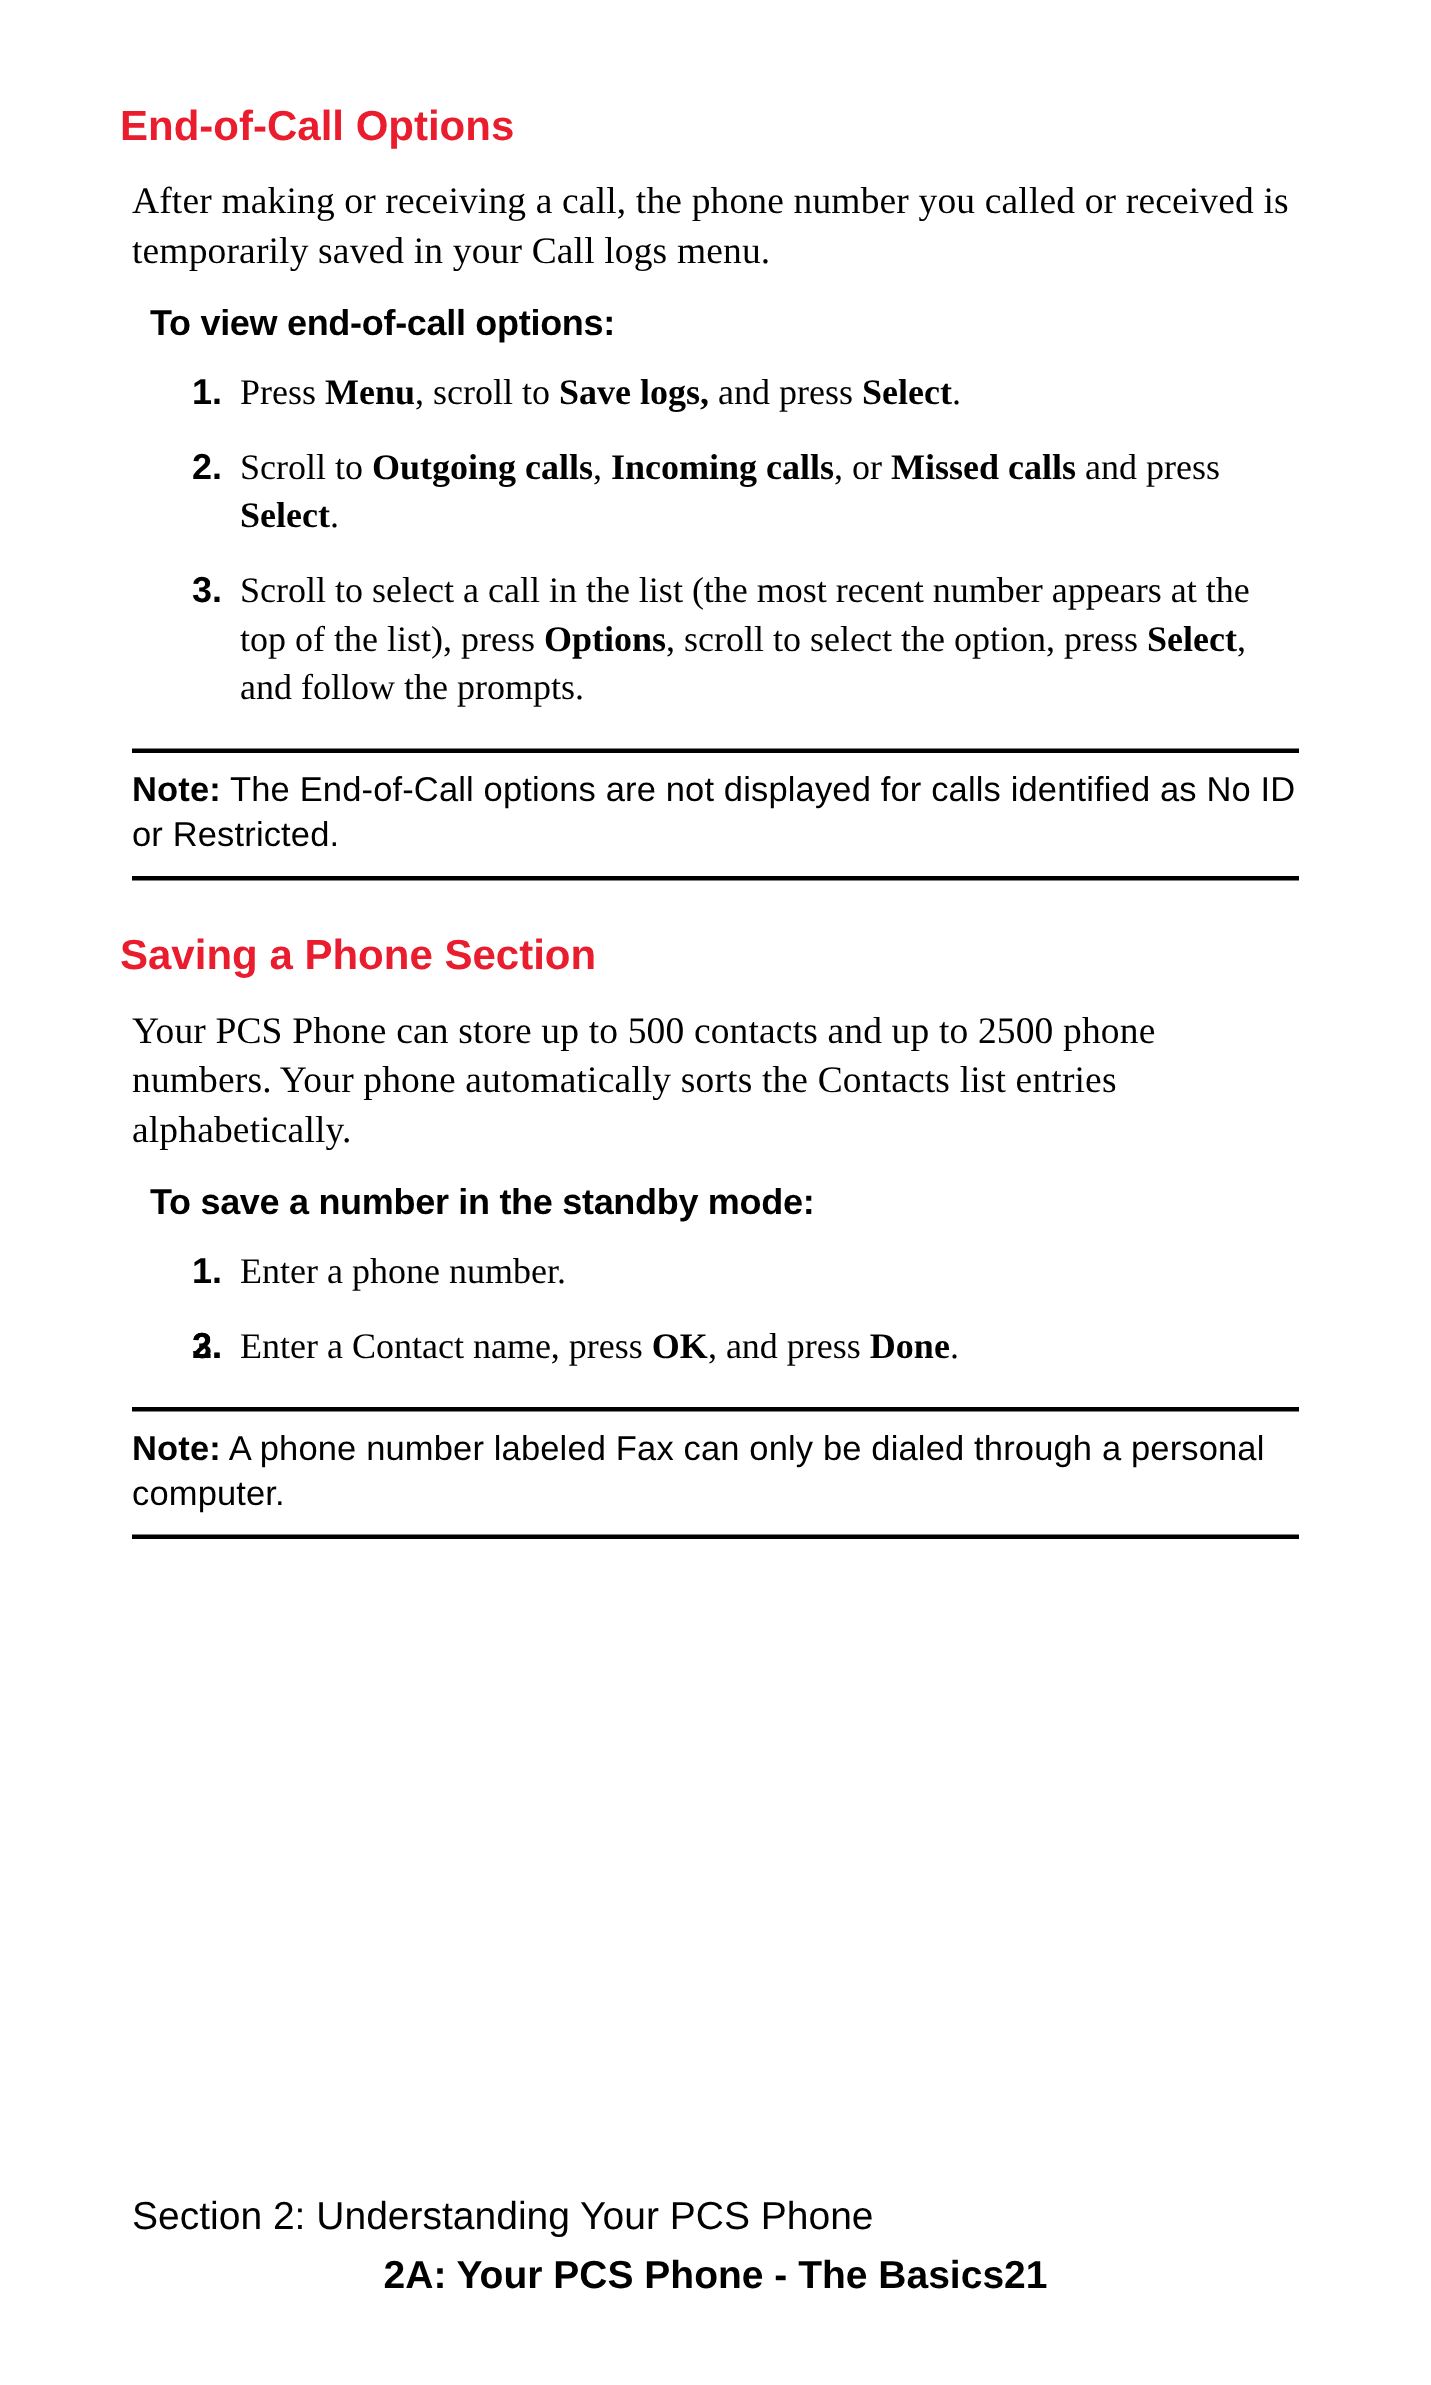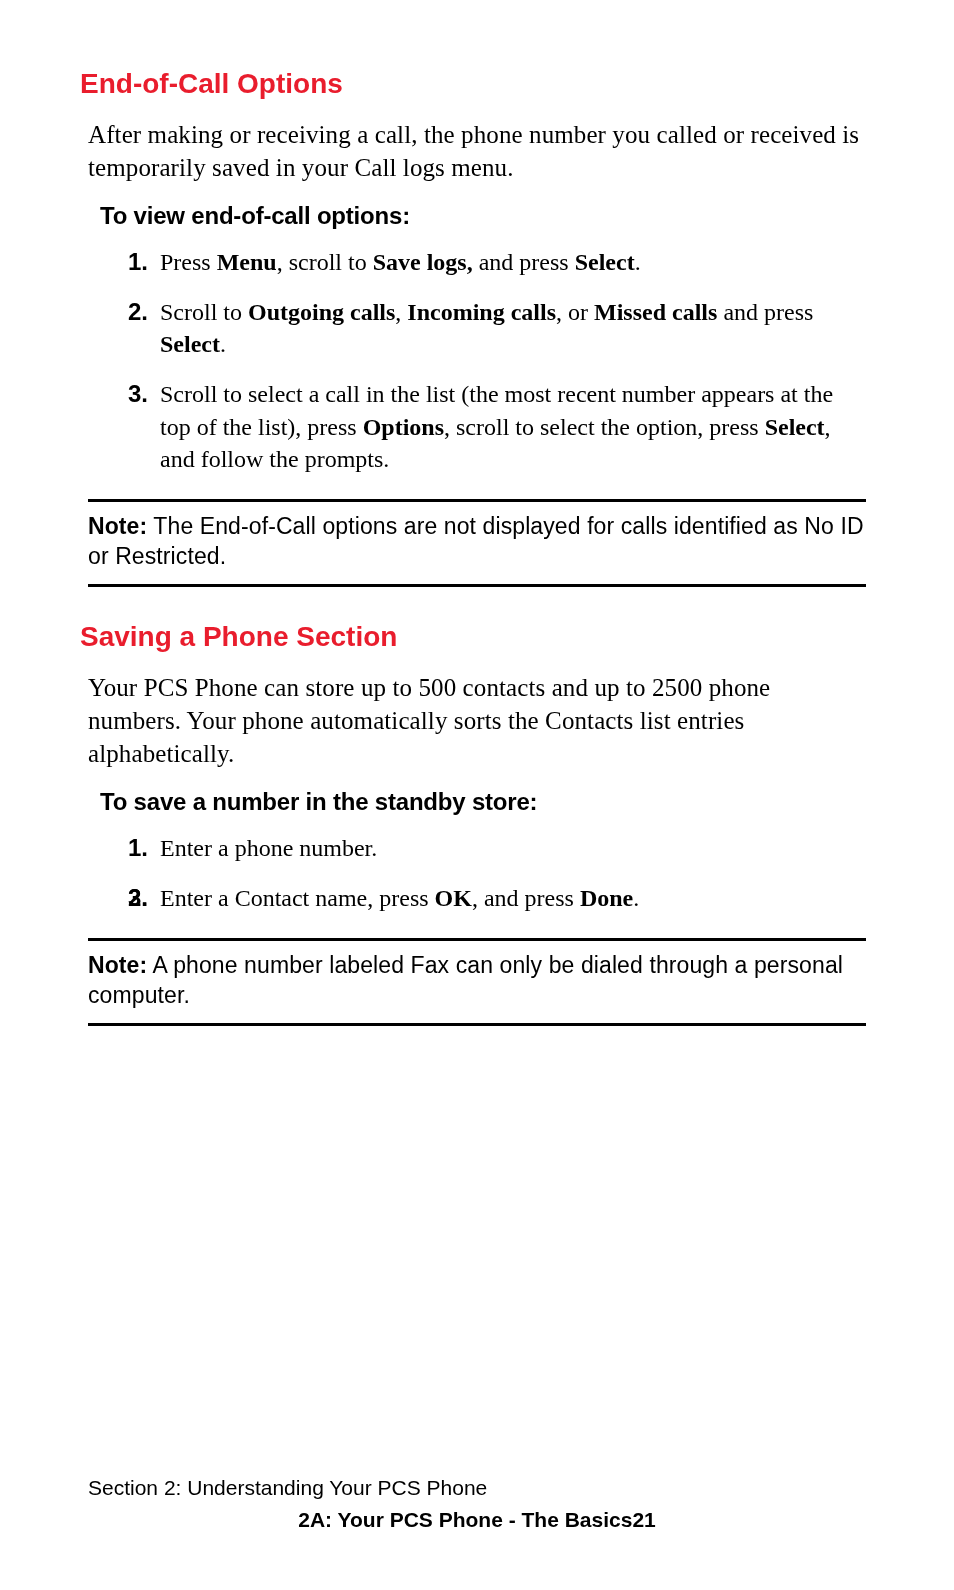--- a/index.html
+++ b/index.html
@@ -63,21 +63,21 @@
       line-height: 1.3;
       letter-spacing: 0.1px;
     }
     .note-block .note-label { font-weight: bold; }
     .footer {
       position: absolute;
       bottom: 56px;
       left: 88px;
       right: 88px;
       font-family: Arial, Helvetica, sans-serif;
-      font-size: 21px;
+      font-size: 26px;
       line-height: 1.4;
     }
     .footer-line2 {
       font-weight: bold;
       display: flex;
       justify-content: center;
       margin-top: 2px;
     }
     b { font-weight: bold; }
   </style>
@@ -106,21 +106,21 @@
 </ol>
 
 <div class="note-block">
   <span class="note-label">Note:</span><span> The End-of-Call options are not displayed for calls identified as No ID or Restricted.</span>
 </div>
 
 <h2 class="heading">Saving a Phone Section</h2>
 
 <p class="body-text">Your PCS Phone can store up to 500 contacts and up to 2500 phone numbers. Your phone automatically sorts the Contacts list entries alphabetically.</p>
 
-<p class="subhead">To save a number in the standby store:</p>
+<p class="subhead">To save a number in the standby mode:</p>
 
 <ol class="steps">
   <li>
     <span class="num">1.</span>
     <span>Enter a phone number.</span>
   </li>
   <li>
     <span class="num">2.</span>
   </li>
   <li>

